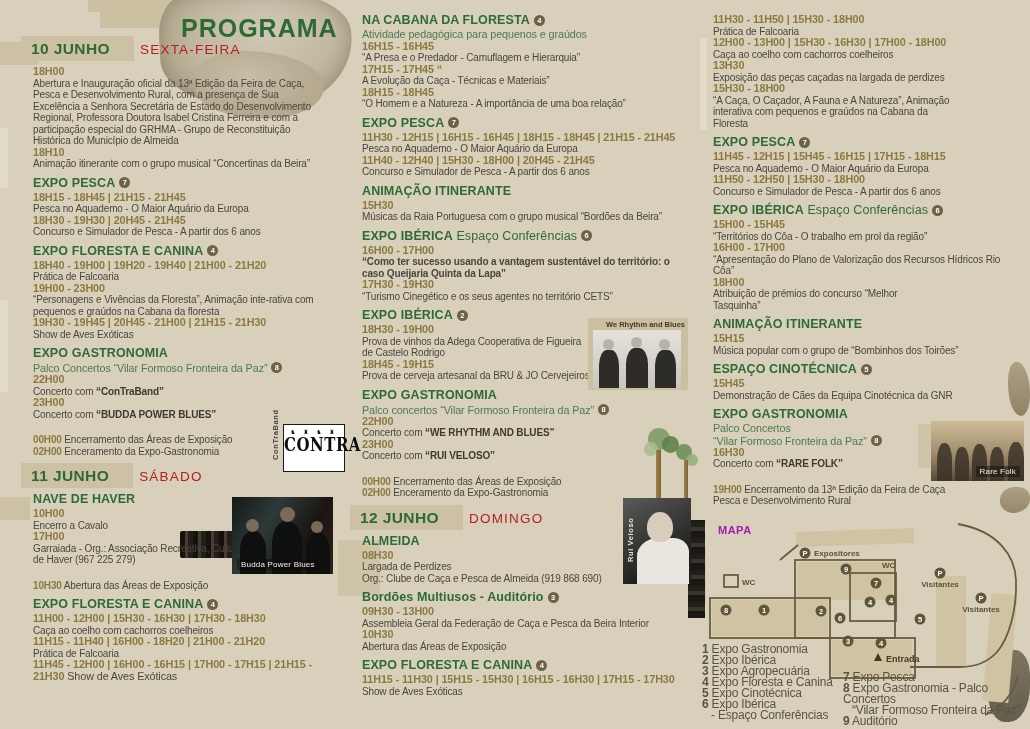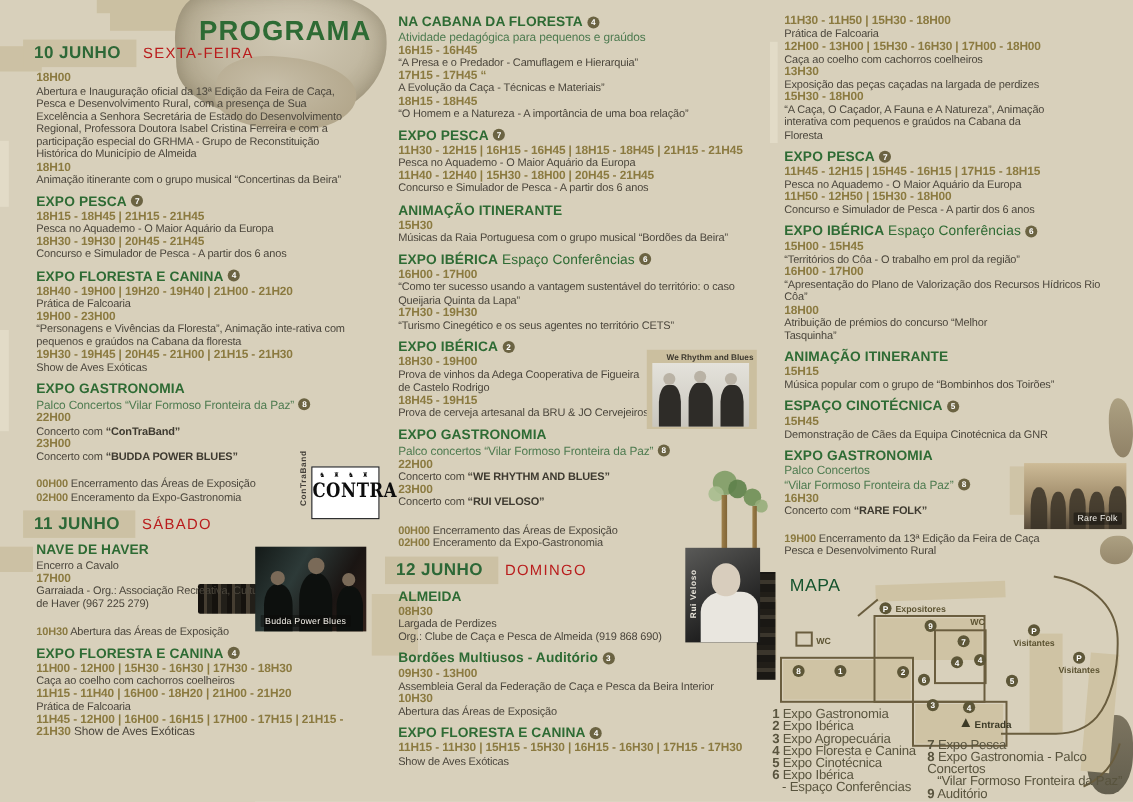--- a/index.html
+++ b/index.html
@@ -29,21 +29,21 @@
   .g-line{font-size:10.8px;color:#4e7b50;line-height:11.5px;letter-spacing:-.1px}
   .tt-x{font-weight:400;color:#4b463c}
   .ti{color:#8b7a40;font-weight:700}
   .bname{font-weight:800;color:#3e3a30}
   .gap{margin-top:14px}
   .badge{display:inline-block;width:11px;height:11px;border-radius:50%;background:#6b6342;color:#fff;
          font-size:7.5px;font-weight:700;text-align:center;line-height:11px;vertical-align:1.5px;margin-left:4px;letter-spacing:0}
   .day{margin:10px 0 8px}
   .col>.day:first-child{margin-top:0}
   .day-date{background:#ccc1a4;color:#2d6837;font-size:15.5px;font-weight:800;
-            padding:4px 14px 4px 10px;margin-left:-12px;letter-spacing:.4px}
+            padding:4px 24px 4px 10px;margin-left:-12px;letter-spacing:.4px}
   .day-wd{font-size:13.5px;color:#b91c1c;letter-spacing:1.2px;margin-left:6px;font-weight:500}
   
   .photo{position:absolute;z-index:3;overflow:hidden}
   .ph-label{position:absolute;font-size:8px;color:#f2efe8;background:rgba(10,10,8,.45);
             padding:1px 4px;border-radius:1px;letter-spacing:.2px}
   .vlabel{position:absolute;z-index:3;writing-mode:vertical-rl;transform:rotate(180deg);
           font-size:7.5px;font-weight:700;color:#44403a;letter-spacing:.6px}
   .contra-box{position:absolute;left:283px;top:424px;width:62px;height:48px;z-index:3;
               background:#fff;border:1px solid #1a1a1a;box-sizing:border-box}
   .contra-figs{font-size:6px;letter-spacing:3px;color:#111;text-align:center;margin-top:3px}
@@ -71,21 +71,21 @@
   
   .grungeA{left:180px;top:531px;width:54px;height:27px;z-index:2;position:absolute;border-radius:2px;
            background:repeating-linear-gradient(90deg,#15120e 0 5px,#453d31 5px 8px,#221f19 8px 13px)}
   .grungeB{left:688px;top:520px;width:17px;height:98px;z-index:2;position:absolute;
            background:repeating-linear-gradient(0deg,#1a1814 0 7px,#3b362c 7px 11px,#211e18 11px 16px)}
   .sblob{position:absolute;z-index:1;opacity:.85}
   
   .map{position:absolute;left:700px;top:518px;width:330px;height:211px;z-index:2}
   .map svg{position:absolute;left:0;top:0}
   .map svg text{font-family:"Liberation Sans",sans-serif}
-  .map-title{position:absolute;left:18px;top:6px;font-size:16px;font-weight:400;color:#14532d;letter-spacing:.5px}
+  .map-title{position:absolute;left:18px;top:6px;font-size:11px;font-weight:700;color:#a21caf;letter-spacing:.5px}
   .legend{position:absolute;font-size:12px;line-height:11px;color:#59543e;letter-spacing:-.2px}
   #legend-a{left:2px;top:126px;width:140px}
   #legend-b{left:143px;top:154px;width:185px}
   .leg-line b{font-weight:800}
   .leg-cont{padding-left:9px}
 </style>
 </head>
 <body>
 
 <div class="page">
@@ -140,20 +140,21 @@
         <div class="t-line">22H00</div>
         <div class="b-line">Concerto com <b class="bname">“ConTraBand”</b></div>
         <div class="t-line">23H00</div>
         <div class="b-line">Concerto com <b class="bname">“BUDDA POWER BLUES”</b></div>
         <div class="b-line gap"><b class="ti">00H00</b> Encerramento das Áreas de Exposição</div>
         <div class="b-line"><b class="ti">02H00</b> Enceramento da Expo-Gastronomia</div>
       </div>
       <div class="day"><span class="day-date">11 JUNHO</span><span class="day-wd">SÁBADO</span></div>
       <div class="sec">
         <div class="sec-title"><span>NAVE DE HAVER</span></div>
+        <div class="t-line">10H00</div>
         <div class="b-line">Encerro a Cavalo</div>
         <div class="t-line">17H00</div>
         <div class="b-line">Garraiada - Org.: Associação Recreativa, Cultural e Social de Nave de Haver (967 225 279)</div>
         <div class="b-line gap"><b class="ti">10H30</b> Abertura das Áreas de Exposição</div>
       </div>
       <div class="sec">
         <div class="sec-title"><span>EXPO FLORESTA E CANINA</span><span class="badge">4</span></div>
         <div class="t-line">11H00 - 12H00 | 15H30 - 16H30 | 17H30 - 18H30</div>
         <div class="b-line">Caça ao coelho com cachorros coelheiros</div>
         <div class="t-line">11H15 - 11H40 | 16H00 - 18H20 | 21H00 - 21H20</div>
@@ -175,26 +176,26 @@
       <div class="sec">
         <div class="sec-title"><span>EXPO PESCA</span><span class="badge">7</span></div>
         <div class="t-line">11H30 - 12H15 | 16H15 - 16H45 | 18H15 - 18H45 | 21H15 - 21H45</div>
         <div class="b-line">Pesca no Aquademo - O Maior Aquário da Europa</div>
         <div class="t-line">11H40 - 12H40 | 15H30 - 18H00 | 20H45 - 21H45</div>
         <div class="b-line">Concurso e Simulador de Pesca - A partir dos 6 anos</div>
       </div>
       <div class="sec">
         <div class="sec-title"><span>ANIMAÇÃO ITINERANTE</span></div>
         <div class="t-line">15H30</div>
-        <div class="b-line" style="max-width: 300px;">Músicas da Raia Portuguesa com o grupo musical “Bordões da Beira”</div>
+        <div class="b-line" style="max-width: 300px; text-align: center;">Músicas da Raia Portuguesa com o grupo musical “Bordões da Beira”</div>
       </div>
       <div class="sec">
         <div class="sec-title"><span>EXPO IBÉRICA</span><span class="sec-suffix"> Espaço Conferências</span><span class="badge">6</span></div>
         <div class="t-line">16H00 - 17H00</div>
-        <div class="b-line" style="max-width: 310px;">“Como ter sucesso usando a vantagem sustentável do território: o caso Queijaria Quinta da Lapa”</div>
+        <div class="b-line" style="max-width: 310px; font-weight: bold;">“Como ter sucesso usando a vantagem sustentável do território: o caso Queijaria Quinta da Lapa”</div>
         <div class="t-line">17H30 - 19H30</div>
         <div class="b-line">“Turismo Cinegético e os seus agentes no território CETS”</div>
       </div>
       <div class="sec">
         <div class="sec-title"><span>EXPO IBÉRICA</span><span class="badge">2</span></div>
         <div class="t-line">18H30 - 19H00</div>
         <div class="b-line" style="max-width: 225px;">Prova de vinhos da Adega Cooperativa de Figueira de Castelo Rodrigo</div>
         <div class="t-line">18H45 - 19H15</div>
         <div class="b-line">Prova de cerveja artesanal da BRU &amp; JO Cervejeiros Lda.</div>
       </div>

